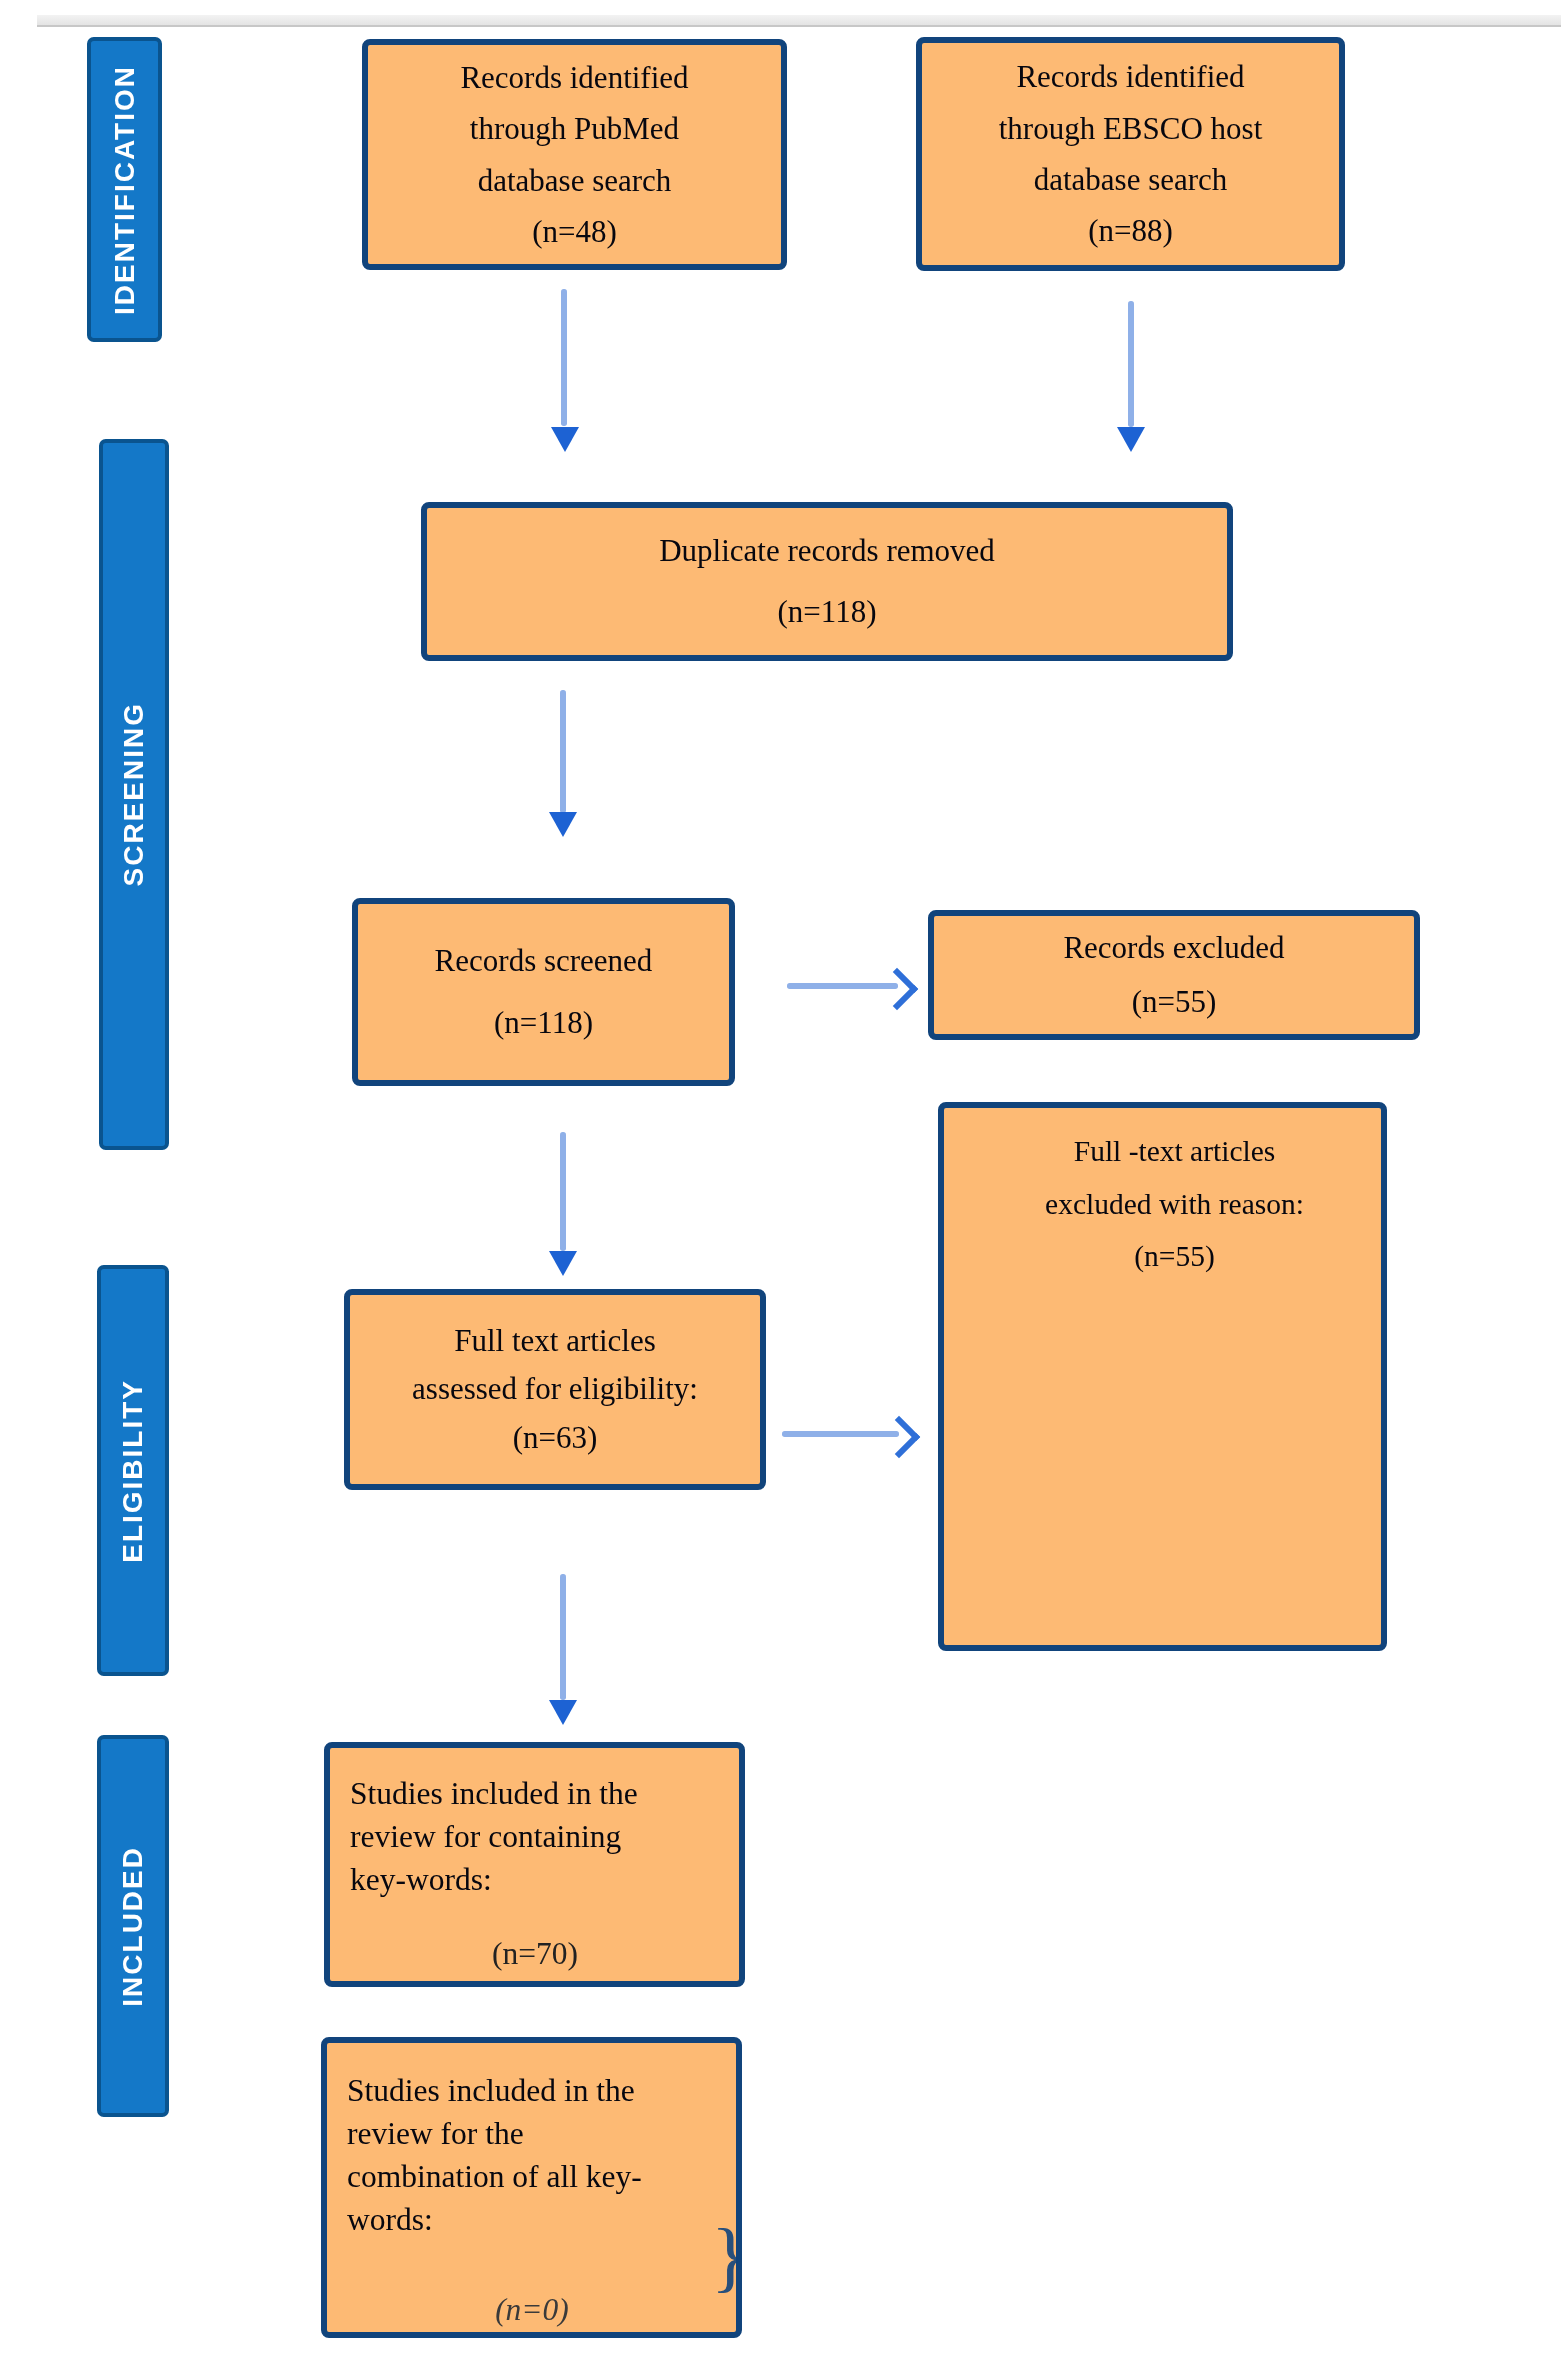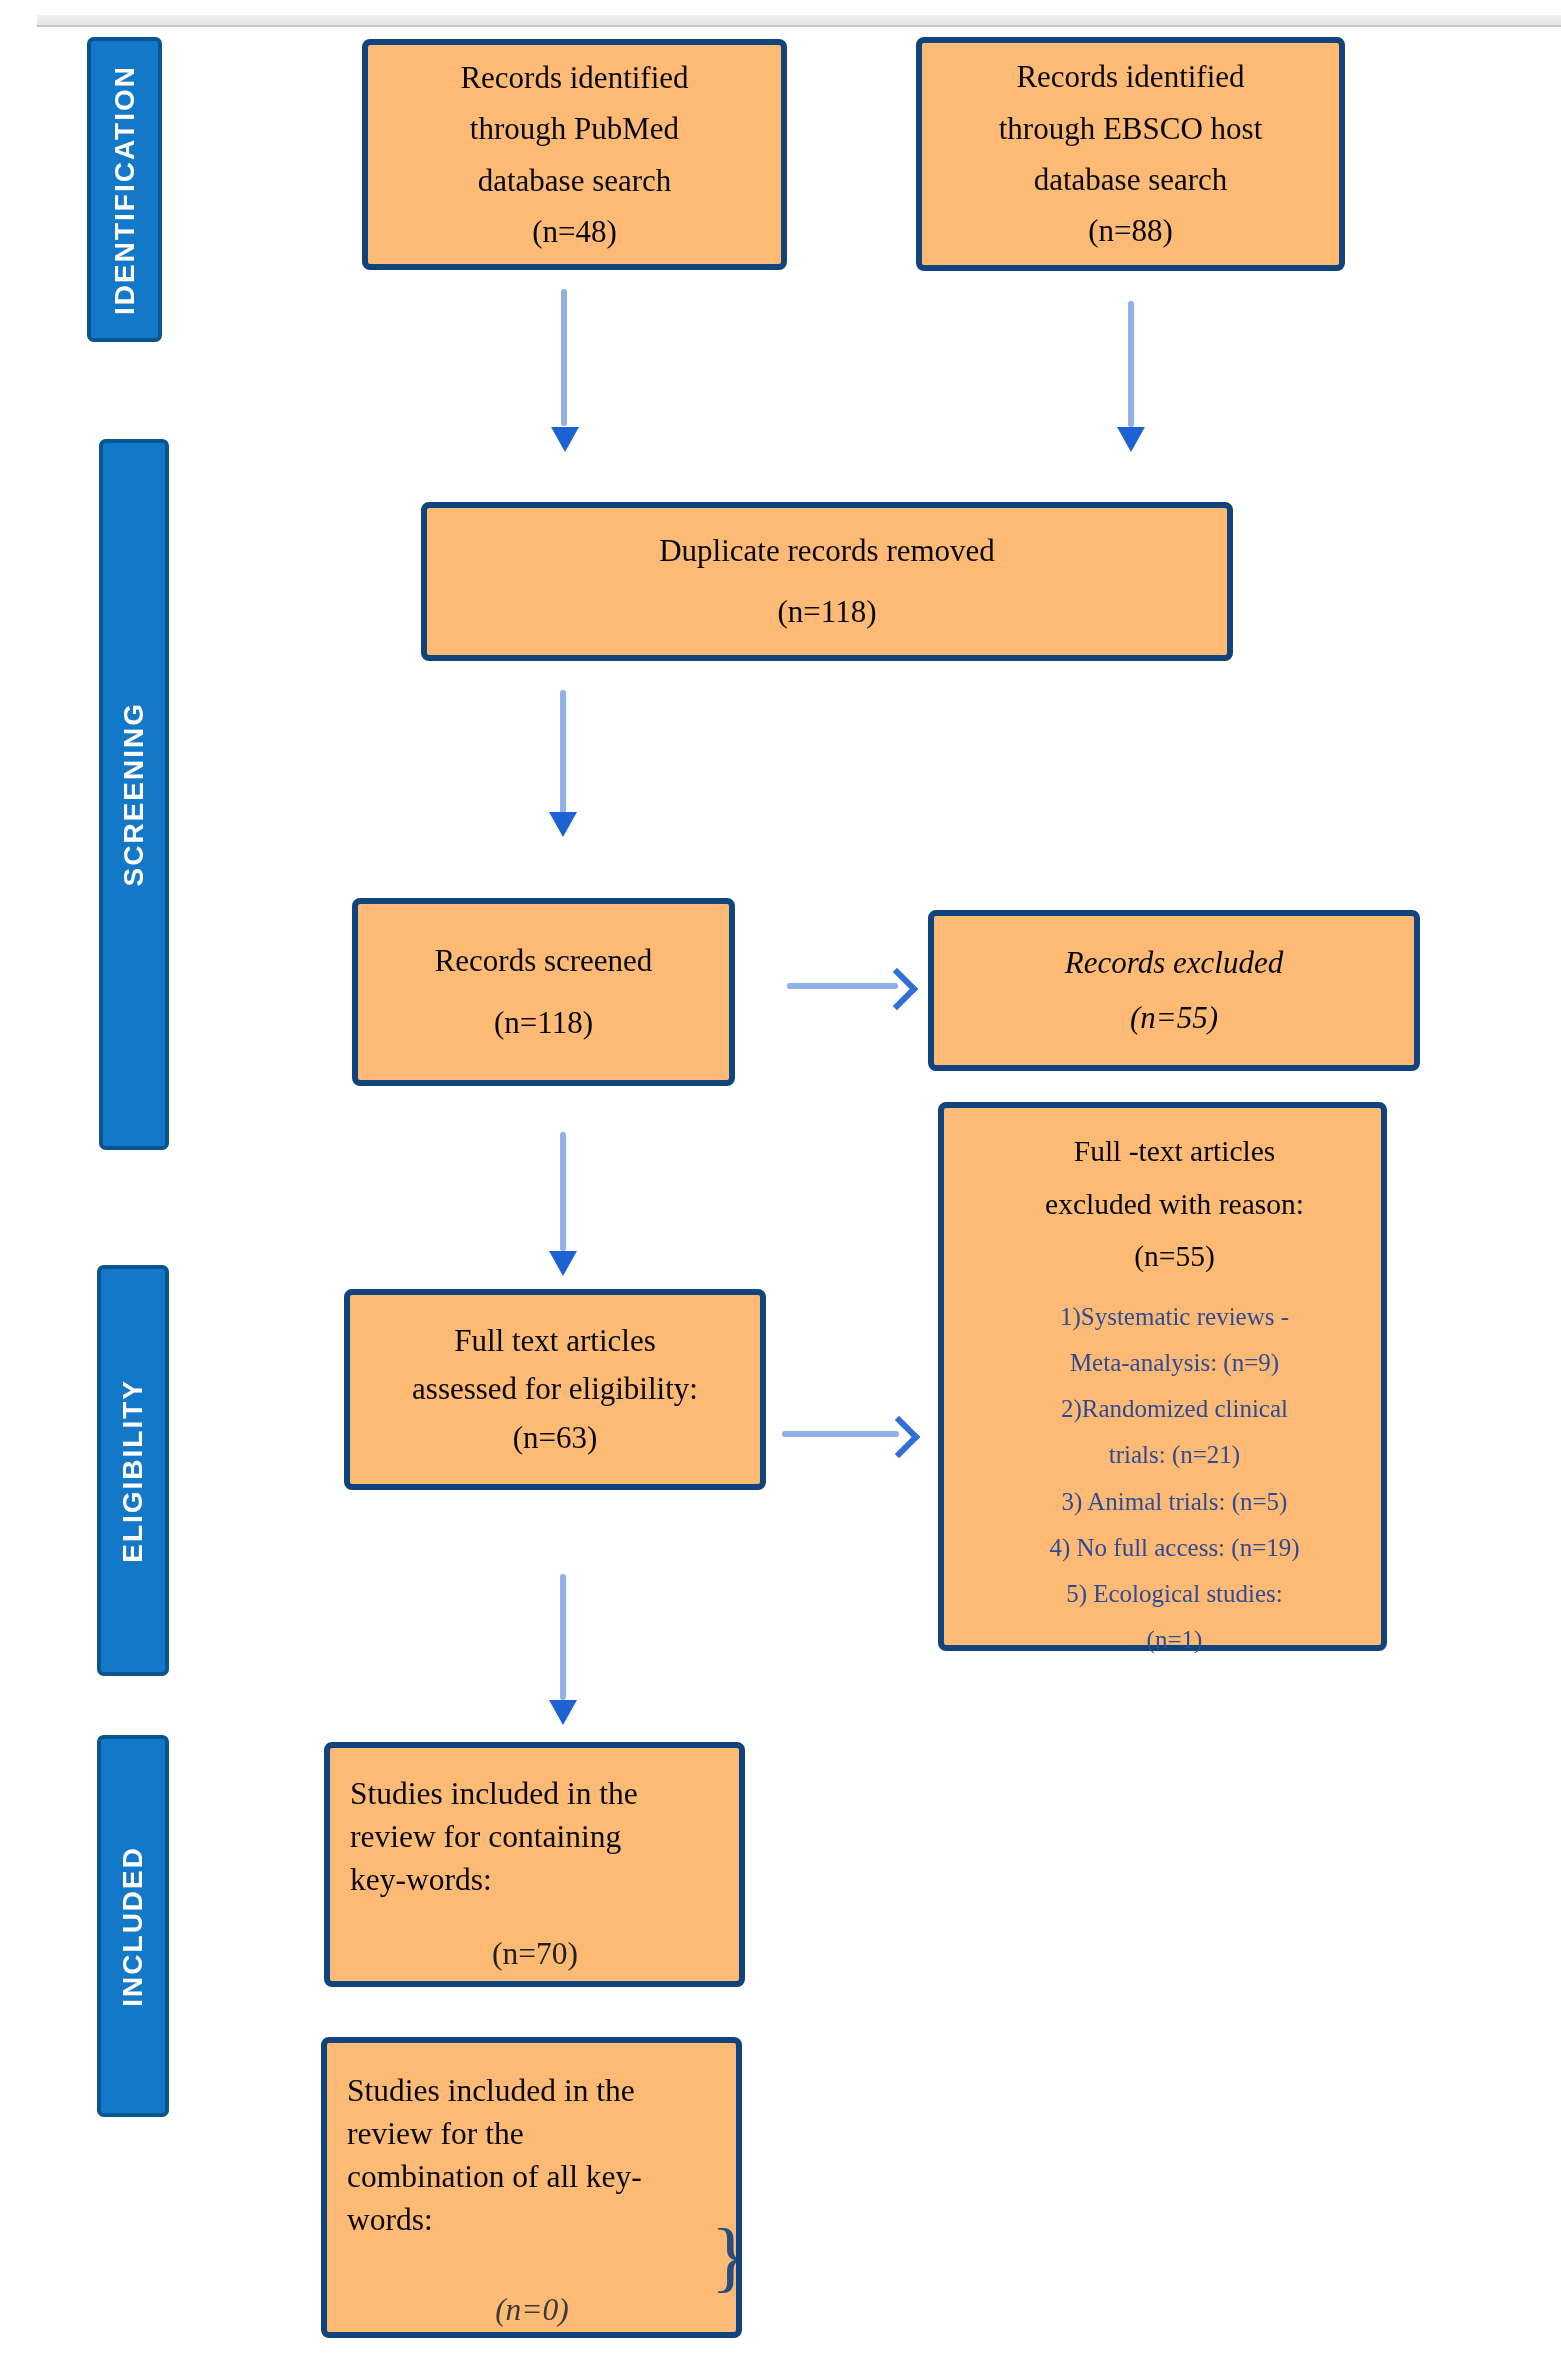--- a/index.html
+++ b/index.html
@@ -23,21 +23,21 @@
 
   #box-pubmed{left:362px;top:39px;width:425px;height:231px;}
   #box-ebsco{left:916px;top:37px;width:429px;height:234px;}
 
   #box-duplicates{left:421px;top:502px;width:812px;height:159px;justify-content:space-evenly;}
   #box-duplicates .line{font-size:31px;}
 
   #box-screened{left:352px;top:898px;width:383px;height:188px;}
   #box-screened .box-text{line-height:2.0;}
 
-  #box-excluded{left:928px;top:910px;width:492px;height:161px;font-style:italic;}
+  #box-excluded{left:928px;top:910px;width:492px;height:130px;}
   #box-excluded .box-text{line-height:1.75;}
 
   #box-assessed{left:344px;top:1289px;width:422px;height:201px;}
   #box-assessed .box-text{line-height:1.55;}
 
   #box-reasons{left:938px;top:1102px;width:449px;height:549px;justify-content:flex-start;padding-top:17.4px;padding-left:24px;}
   #box-reasons .heading{white-space:pre-line;text-align:center;font-size:29.5px;line-height:1.78;color:#07070f;}
   #box-reasons .reason-list{white-space:pre-line;text-align:center;font-size:25px;line-height:1.85;
     color:#2e4a97;margin-top:10.7px;}
 
@@ -135,28 +135,20 @@
   <div class="fbox" id="box-assessed">
     <div class="box-text">Full text articles
 assessed for eligibility:
 (n=63)</div>
   </div>
 
   <div class="fbox" id="box-reasons">
     <div class="heading">Full -text articles
 excluded with reason:
 (n=55)</div>
-    <div class="reason-list">1)Systematic reviews -
-Meta-analysis: (n=9)
-2)Randomized clinical
-trials: (n=21)
-3) Animal trials: (n=5)
-4) No full access: (n=19)
-5) Ecological studies:
-(n=1)</div>
   </div>
 
   <div>
     <div class="stem-h" style="left:782px;top:1431px;width:117px;"></div>
     <div class="chev" style="left:884px;top:1422px;"></div>
   </div>
 
   <div>
     <div class="stem-v" style="left:560px;top:1574px;height:126px;"></div>
     <div class="head-v" style="left:549px;top:1700px;"></div>

